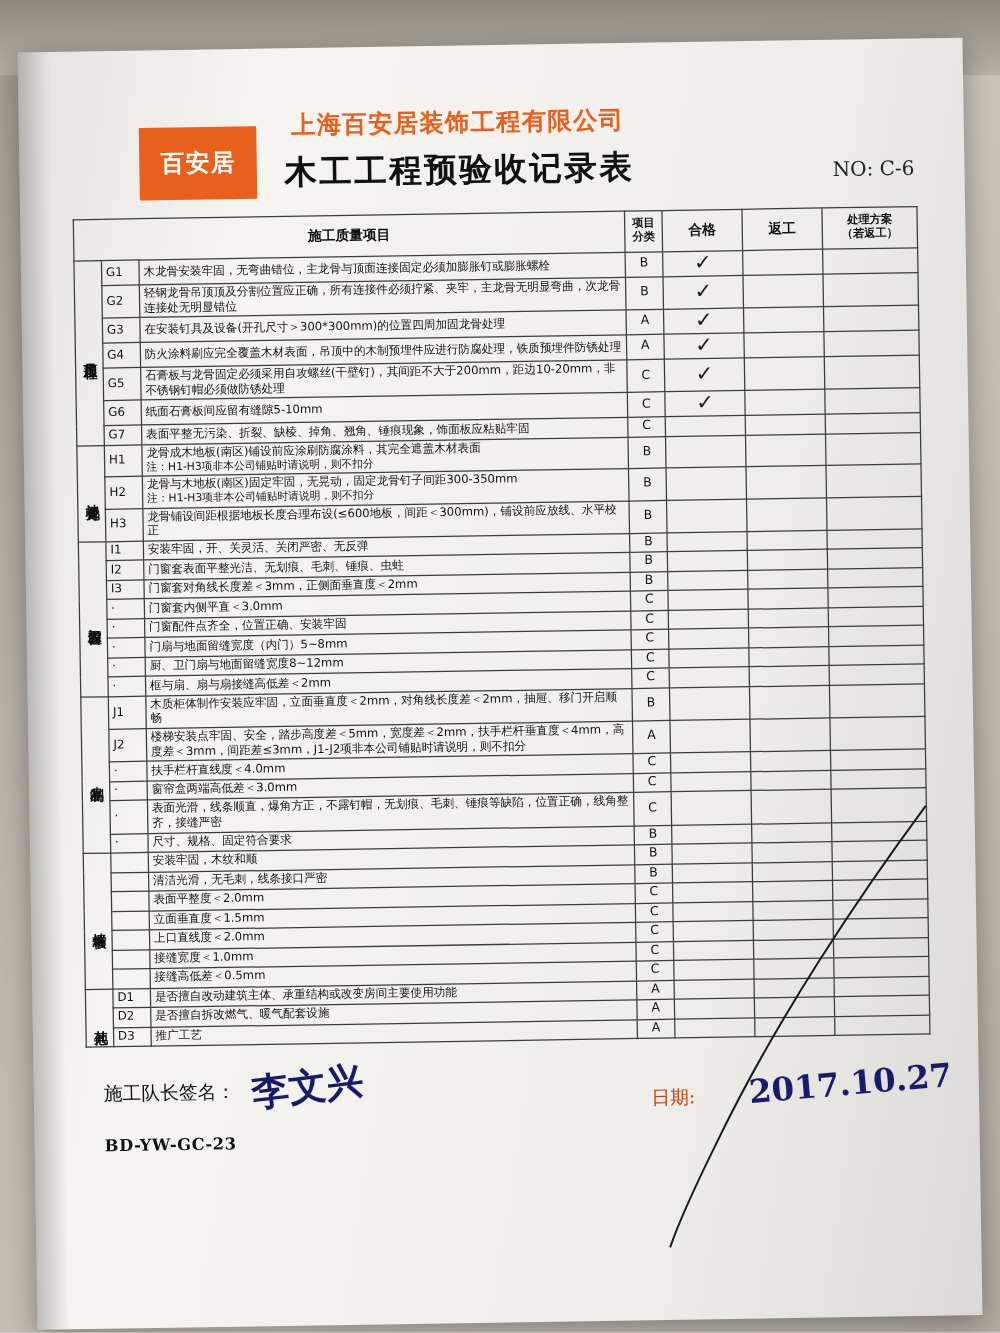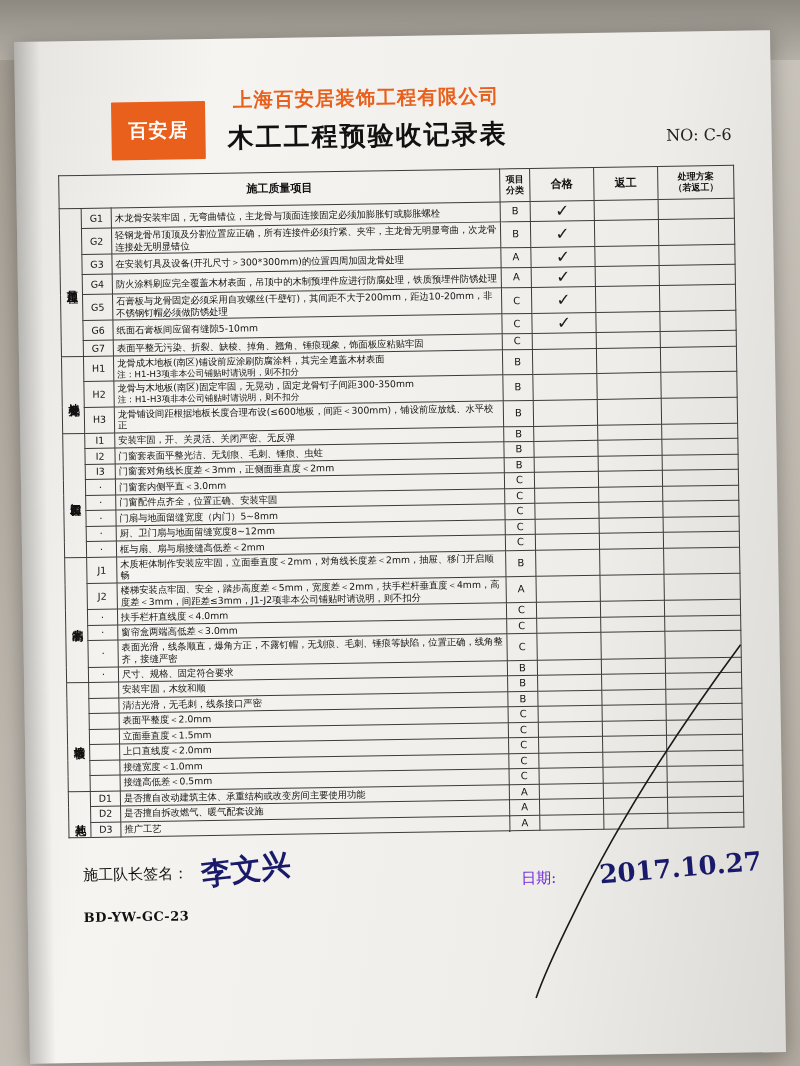--- a/index.html
+++ b/index.html
@@ -78,21 +78,21 @@
     vertical-align:middle;
     line-height:1.25;
   }
   th.hd{font-weight:bold;font-size:11px;text-align:center;height:30px;}
   th.hd small{font-size:9px;font-weight:bold;display:block;}
   td.grp{
     width:22px;text-align:center;font-weight:bold;font-size:11px;
     letter-spacing:1px;
   }
   td.grp span{writing-mode:vertical-rl;text-orientation:upright;display:inline-block;}
-  td.code{width:30px;text-align:center;font-size:9.5px;}
+  td.code{width:30px;font-size:9.5px;}
   td.item{font-size:9.3px;}
   td.item .note{display:block;font-size:8.6px;}
   td.cls{width:30px;text-align:center;font-size:10px;}
   td.ok,td.redo,td.plan{width:64px;}
   td.plan{width:74px;}
   .chk{
     display:block;width:100%;text-align:center;
     font-size:17px;color:#1b1b1b;font-family:"DejaVu Sans",sans-serif;
     line-height:1;
   }
@@ -105,21 +105,21 @@
   .foot{
     position:relative;margin-top:10px;height:82px;
     font-family:"DejaVu Serif",serif;
   }
   .sign-label{position:absolute;left:22px;top:18px;font-size:15px;color:#111;}
   .sign-hand{
     position:absolute;left:140px;top:4px;font-size:30px;color:#1a1a6a;
     font-family:"DejaVu Serif",serif;transform:rotate(-6deg);
     font-weight:bold;
   }
-  .date-label{position:absolute;left:460px;top:28px;font-size:15px;color:#6d28d9;}
+  .date-label{position:absolute;left:460px;top:28px;font-size:15px;color:#c2410c;}
   .date-hand{
     position:absolute;left:538px;top:14px;font-size:26px;color:#1a1a6a;
     font-family:"DejaVu Serif",serif;transform:rotate(-4deg);font-weight:bold;
   }
   .formno{
     position:absolute;left:22px;top:62px;font-size:13px;font-weight:bold;color:#111;
     font-family:"DejaVu Serif",serif;letter-spacing:.5px;
   }
   .spine{
     position:absolute;left:0;top:0;bottom:0;width:26px;

